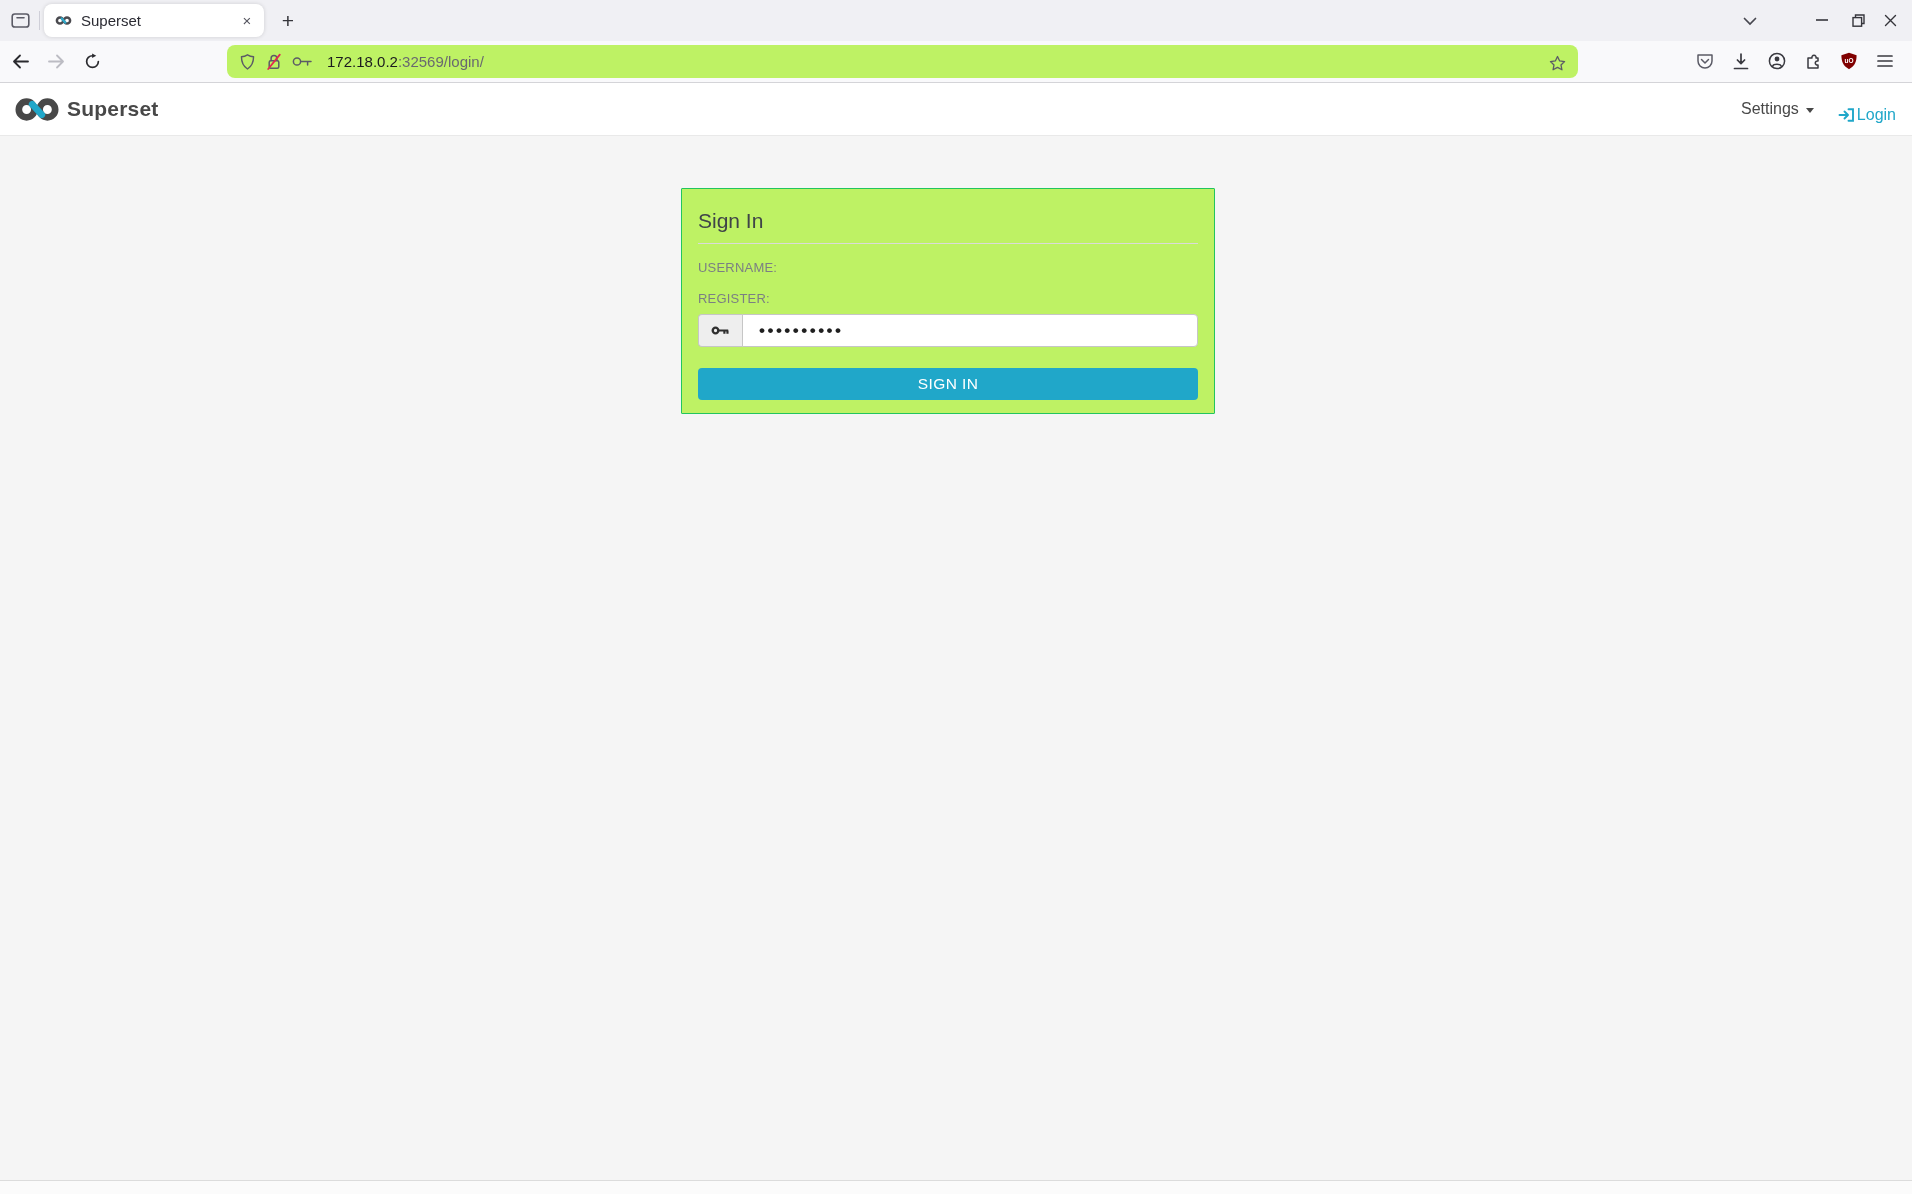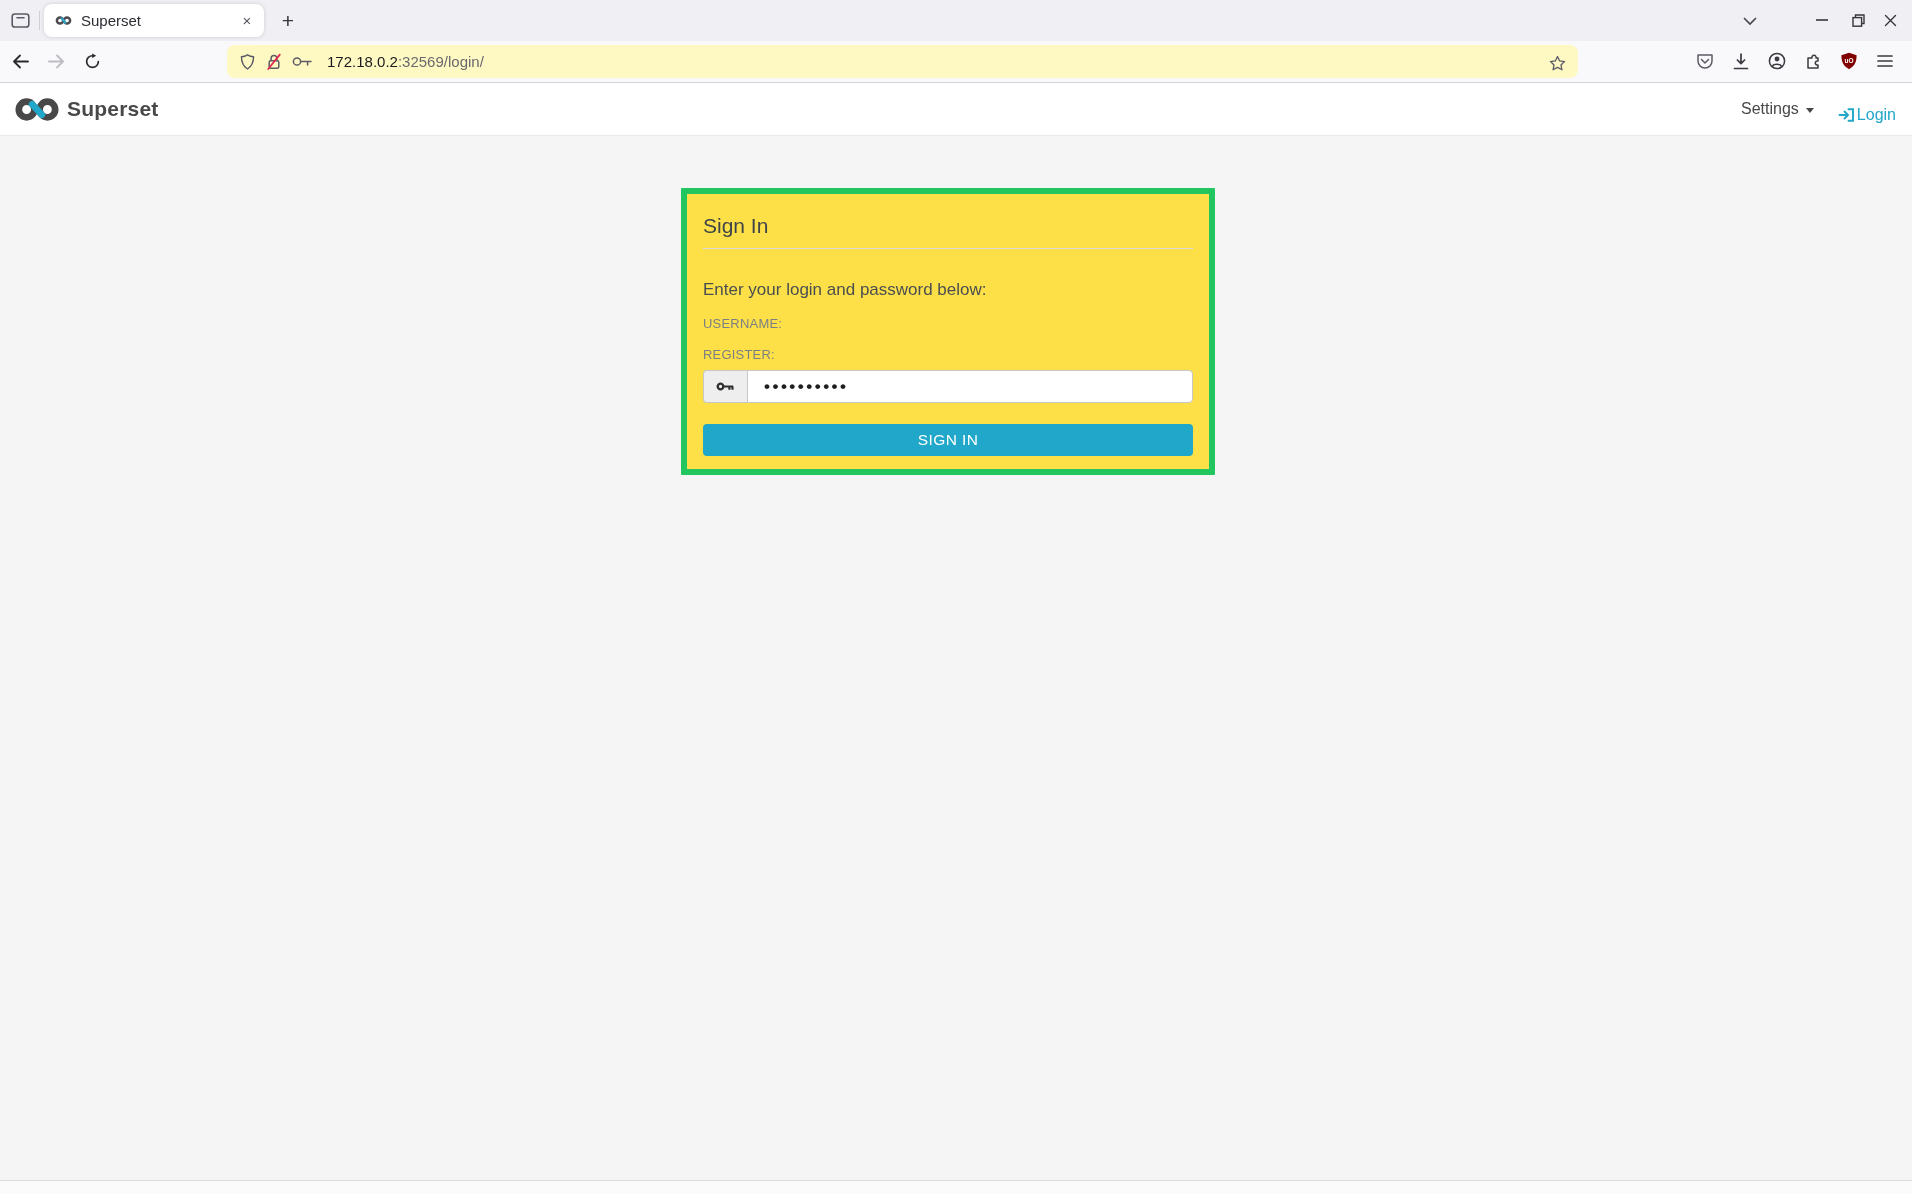--- a/index.html
+++ b/index.html
@@ -47,21 +47,21 @@
   .win-restore { position: absolute; left: 1844px; top: 6px; }
   .win-close   { position: absolute; left: 1876px; top: 6px; font-size: 17px; color: #35353b; }
 
   .toolbar {
     position: absolute; left: 0; top: 41px; width: 1912px; height: 42px;
     background: #f9f9fb; border-bottom: 1px solid #d4d4d8;
   }
   .nav-btns { position: absolute; left: 6px; top: 6px; display: flex; gap: 8px; }
   .urlbar {
     position: absolute; left: 227px; top: 4px; width: 1351px; height: 33px;
-    background: #fef9c3; border-radius: 8px;
+    background: #bef264; border-radius: 8px;
     display: flex; align-items: center; padding: 0 40px 0 12px;
   }
   .urlbar .u-icon { display: flex; align-items: center; margin-right: 9px; color: #5b5b66; }
   .url-text { font-size: 15px; margin-left: 5px; white-space: nowrap; }
   .url-host { color: #1a1a1e; }
   .url-rest { color: #69696f; }
   .star { position: absolute; right: 10px; top: 7px; }
   .toolbar-right { position: absolute; right: 13px; top: 6px; display: flex; gap: 8px; }
 
   
@@ -81,21 +81,21 @@
   .settings-menu { display: flex; align-items: center; gap: 7px; font-size: 16px; color: #484848; cursor: default; }
   .caret-down {
     width: 0; height: 0; border-left: 4px solid transparent; border-right: 4px solid transparent;
     border-top: 5px solid #484848; margin-top: 2px;
   }
   .login-link { display: flex; align-items: center; gap: 2px; font-size: 16px; color: #20a7c9; text-decoration: none; margin-top: 12px; }
 
   
   .panel {
     position: absolute; left: 681px; top: 105px; width: 534px;
-    background: #fde047; border: 6px solid #22c55e; border-radius: 1px;
+    background: #bef264; border: 1px solid #22c55e; border-radius: 1px;
     padding: 13px 16px 13px 16px;
   }
   .panel-title {
     font-size: 21px; font-weight: 400; color: #3f4448;
     padding: 7px 0 10px 0; border-bottom: 1px solid #dadada;
   }
   .instruction { margin-top: 31px; font-size: 17px; color: #4a4e51; }
   .field-label {
     display: block; margin-top: 16px; margin-bottom: 8px;
     font-size: 13px; color: #7b7f83; letter-spacing: 0.2px;
@@ -320,21 +320,20 @@
             </svg>
           </span>
           <span>Login</span>
         </a>
       </div>
     </div>
 
     <div class="panel">
       <div class="panel-title">Sign In</div>
 
-      <p class="instruction">Enter your login and password below:</p>
 
       <label class="field-label">USERNAME:</label>
 
       <label class="field-label">REGISTER:</label>
       <div class="input-group">
         <span class="input-addon">
           <span>
             <svg width="19" height="13" viewBox="0 0 21 14">
               <circle cx="5" cy="7" r="3.1" fill="none" stroke="#2f2f2f" stroke-width="2.6"></circle>
               <path d="M8.2 7 H19 M14.8 7 V10.6 M18.2 7 V10.6" fill="none" stroke="#2f2f2f" stroke-width="2.4"></path>

